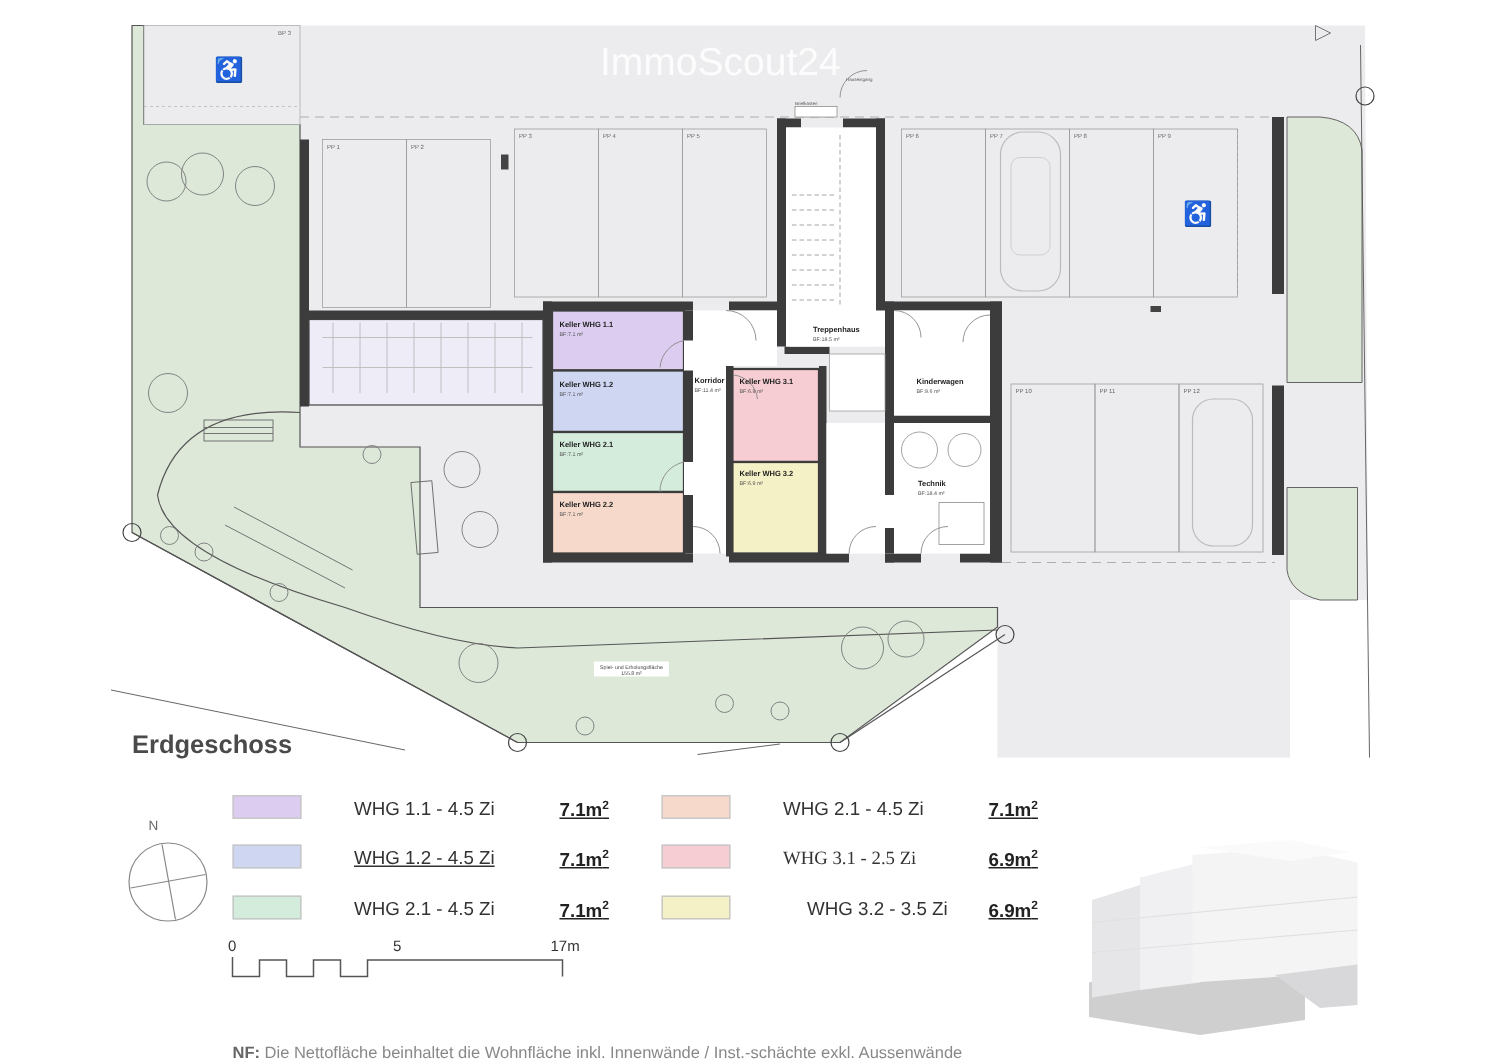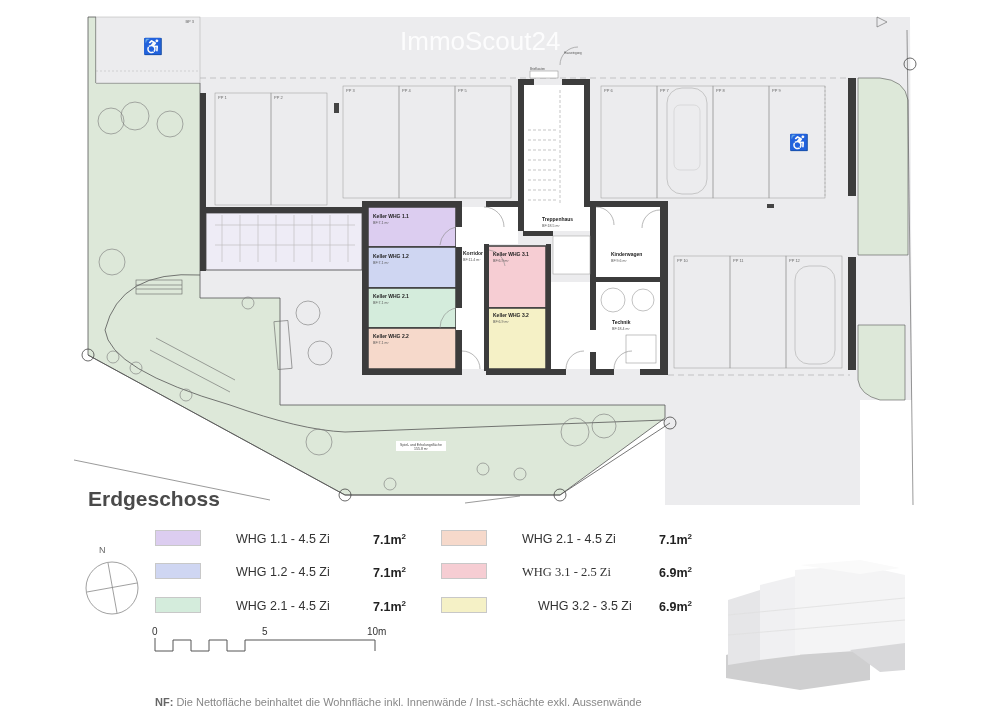--- a/index.html
+++ b/index.html
@@ -1,22 +1,22 @@
 <!DOCTYPE html>
 <html><head>
 <meta charset="utf-8">
 <style>
   html, body { margin:0; padding:0; background:#ffffff; }
   body { width:1000px; height:706px; position:relative; overflow:hidden; font-family:"Liberation Sans", sans-serif; }
   #plan { position:absolute; left:0; top:0; }
   .svg-text { font-family:"Liberation Sans", sans-serif; }
-  .legend-title { position:absolute; left:88px; top:487px; font-size:21px; font-weight:bold; color:#4a4a4a; }
+  .legend-title { position:absolute; left:88px; top:487px; font-size:17px; font-weight:bold; color:#4a4a4a; }
   .swatch { position:absolute; width:46px; height:16px; border:1px solid #c8c8c8; box-sizing:border-box; }
   .legend-label { position:absolute; font-size:12.5px; color:#333; white-space:nowrap;text-align:center; }
-  .legend-area { position:absolute; font-size:12.5px; font-weight:bold; color:#222; white-space:nowrap; }
+  .legend-area { position:absolute; font-size:12.5px; font-weight:bold; color:#222; white-space:nowrap;text-decoration:underline; }
   .legend-area sup { font-size:8px; }
   .scale-label { position:absolute; font-size:10px; color:#333; }
   .note { position:absolute; left:155px; top:664px; font-size:11px; color:#888; white-space:nowrap;margin-top:32px; }
   .note b { color:#666; }
   .compass-n { position:absolute; left:99px; top:545px; font-size:9px; color:#666; }
 </style>
 </head>
 <body>
 
 <svg id="plan" width="1000" height="706" viewBox="0 0 1000 706" xmlns="http://www.w3.org/2000/svg">
@@ -270,36 +270,36 @@
 
 <div class="legend-title">Erdgeschoss</div>
 
 <div class="compass-n">N</div>
 
 <div class="swatch" style="left:155px;top:530px;background:#dccdf0;"></div>
 <div class="legend-label" style="left:236px;top:532px;">WHG 1.1 - 4.5 Zi</div>
 <div class="legend-area" style="left:373px;top:532px;"><span>7.1m</span><sup>2</sup></div>
 
 <div class="swatch" style="left:155px;top:563px;background:#cfd6f2;"></div>
-<div class="legend-label" style="left:236px;top:565px;">WHG 1.2 - 4.5 Zi</div>
+<div class="legend-label" style="left:236px;top:565px;text-decoration:underline;">WHG 1.2 - 4.5 Zi</div>
 <div class="legend-area" style="left:373px;top:565px;"><span>7.1m</span><sup>2</sup></div>
 
 <div class="swatch" style="left:155px;top:597px;background:#d4ecdc;"></div>
 <div class="legend-label" style="left:236px;top:599px;">WHG 2.1 - 4.5 Zi</div>
 <div class="legend-area" style="left:373px;top:599px;"><span>7.1m</span><sup>2</sup></div>
 
 <div class="swatch" style="left:441px;top:530px;background:#f6d9cb;"></div>
 <div class="legend-label" style="left:522px;top:532px;">WHG 2.1 - 4.5 Zi</div>
 <div class="legend-area" style="left:659px;top:532px;"><span>7.1m</span><sup>2</sup></div>
 
 <div class="swatch" style="left:441px;top:563px;background:#f6cdd3;"></div>
 <div class="legend-label" style="left:522px;top:565px;font-family:Liberation Serif, serif;">WHG 3.1 - 2.5 Zi</div>
 <div class="legend-area" style="left:659px;top:565px;"><span>6.9m</span><sup>2</sup></div>
 
 <div class="swatch" style="left:441px;top:597px;background:#f5f1c6;"></div>
 <div class="legend-label" style="left:538px;top:599px;">WHG 3.2 - 3.5 Zi</div>
 <div class="legend-area" style="left:659px;top:599px;"><span>6.9m</span><sup>2</sup></div>
 
 <div class="scale-label" style="left:152px;top:626px;">0</div>
 <div class="scale-label" style="left:262px;top:626px;">5</div>
-<div class="scale-label" style="left:367px;top:626px;">10m</div>
+<div class="scale-label" style="left:367px;top:626px;">17m</div>
 
 <div class="note"><b>NF:</b><span> Die Nettofläche beinhaltet die Wohnfläche inkl. Innenwände / Inst.-schächte exkl. Aussenwände</span></div>
 
 </body></html>

